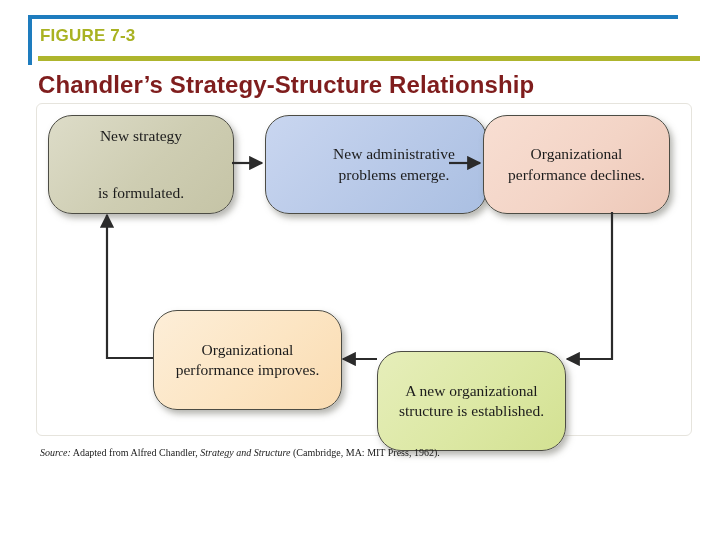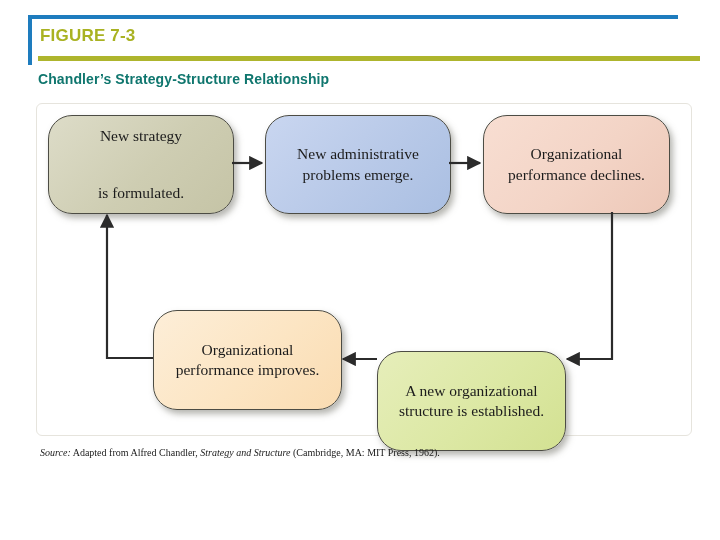--- a/index.html
+++ b/index.html
@@ -13,21 +13,21 @@
   
   .rule-top-blue{position:absolute;left:28px;top:15px;width:650px;height:4px;background:#1e7cbe;}
   .rule-left-blue{position:absolute;left:28px;top:15px;width:4px;height:50px;background:#1e7cbe;}
   .figure-label{
     position:absolute;left:40px;top:26px;
     font-size:17px;font-weight:700;color:#a9b222;letter-spacing:.2px;
   }
   .rule-olive{position:absolute;left:38px;top:56px;width:662px;height:5px;background:#aeb52d;}
   .slide-title{
     position:absolute;left:38px;top:71px;
-    font-size:14px;font-weight:700;color:#0f766e;letter-spacing:.1px;
+    font-size:24px;font-weight:700;color:#7f1d1d;letter-spacing:.1px;
   }
   
   .figure-panel{
     position:absolute;left:36px;top:103px;width:654px;height:331px;
     background:#ffffff;border:1px solid #e6e4dd;border-radius:6px;
   }
   
   .flow-box{
     position:absolute;
     border:1.6px solid #4c4c44;border-radius:24px;
@@ -35,21 +35,21 @@
     display:flex;flex-direction:column;align-items:center;justify-content:center;
     font-family:"Liberation Serif","DejaVu Serif",serif;
     font-size:15.5px;line-height:1.32;color:#1c1c1c;text-align:center;
   }
   .fill-olive {background:linear-gradient(135deg,#dddcc8 0%,#cecdb2 55%,#c5c4a6 100%);}
   .fill-blue  {background:linear-gradient(135deg,#c9d6f0 0%,#b8c9e8 55%,#aabfe2 100%);}
   .fill-pink  {background:linear-gradient(135deg,#f8ded2 0%,#f3d4c6 55%,#edc8b8 100%);}
   .fill-peach {background:linear-gradient(135deg,#fdeed8 0%,#fce5c3 55%,#fadcb2 100%);}
   .fill-green {background:linear-gradient(135deg,#e6eeba 0%,#dce8a4 55%,#d3e192 100%);margin-top:41px;}
   .box-1{left:48px; top:115px;width:184px;height:97px;gap:37px;}
-  .box-2{left:265px;top:115px;width:184px;height:97px;}
+  .box-2{left:265px;top:115px;width:184px;height:97px;padding-left:36px;}
   .box-3{left:483px;top:115px;width:185px;height:97px;}
   .box-4{left:153px;top:310px;width:187px;height:98px;}
   .box-5{left:377px;top:310px;width:187px;height:98px;}
   .arrow-layer{position:absolute;left:0;top:0;width:720px;height:540px;pointer-events:none;}
   
   .source-line{
     position:absolute;left:40px;top:447px;width:640px;
     font-family:"Liberation Serif","DejaVu Serif",serif;
     font-size:10px;color:#1a1a1a;
   }

